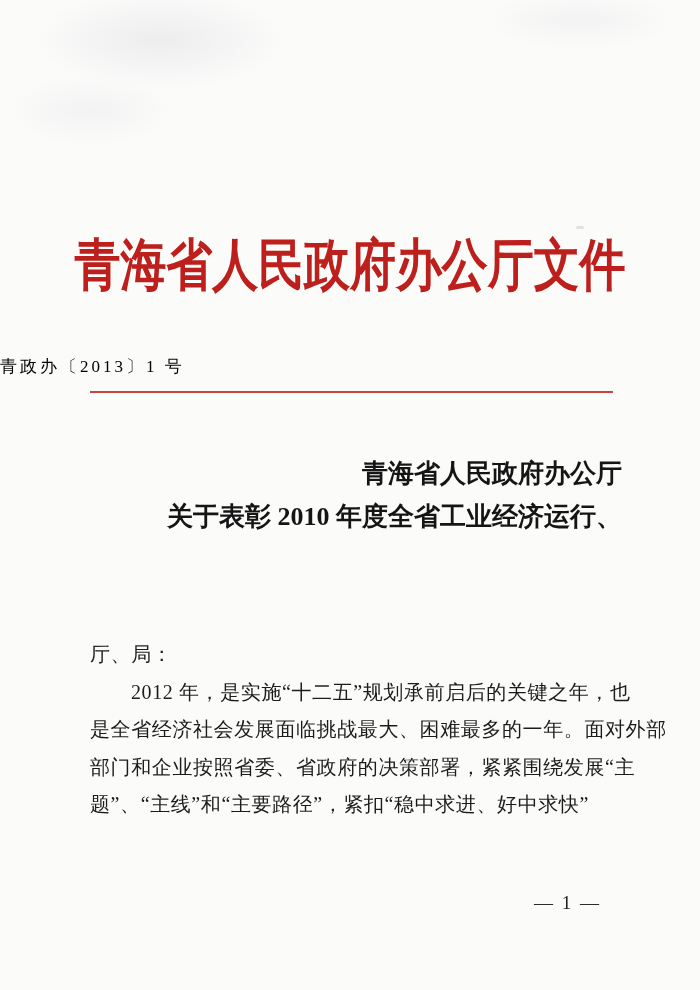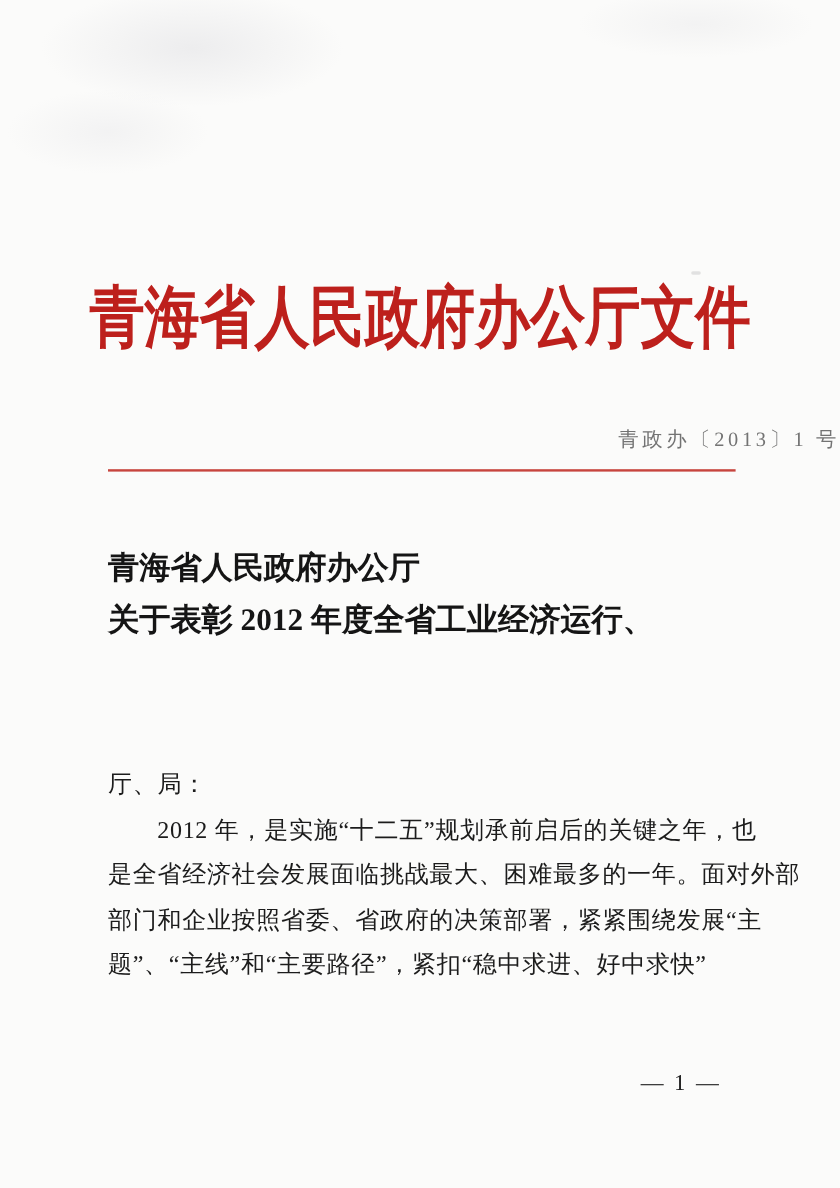--- a/index.html
+++ b/index.html
@@ -49,40 +49,40 @@
     transform: scaleX(0.82);
     transform-origin: 350px 0;
     letter-spacing: 0px;
     white-space: nowrap;
   }
   
   .doc-number {
     position: absolute;
     left: 0; top: 354px;
     width: 700px;
-    text-align: right;
+    text-align: left;
     font-size: 17px;
     line-height: 26px;
     letter-spacing: 3px;
-    color: #737373;
+    color: #000000;
   }
   
   .red-rule {
     position: absolute;
     left: 90px; top: 391px;
     width: 523px; height: 2px;
     background: var(--rule-red, #c2352e);
     opacity: 0.92;
   }
   
   .title-block {
     position: absolute;
     left: 90px; top: 452px;
     width: 532px;
-    text-align: left;
+    text-align: right;
     font-weight: bold;
     font-size: 26px;
     line-height: 43px;
     color: #151515;
   }
   .title-line { white-space: nowrap; }
   .title-line.spread { letter-spacing: 5px; }
   
   .body-block {
     position: absolute;
@@ -116,21 +116,21 @@
   <div class="scan-speck"></div>
 
   <div class="header-title">青海省人民政府办公厅文件</div>
 
   <div class="doc-number">青政办〔2013〕1 号</div>
 
   <div class="red-rule"></div>
 
   <div class="title-block">
     <div class="title-line">青海省人民政府办公厅</div>
-    <div class="title-line">关于表彰 2012 年度全省工业经济运行、</div>
+    <div class="title-line">关于表彰 2010 年度全省工业经济运行、</div>
   </div>
 
   <div class="body-block">
     <div class="body-line">厅、局：</div>
     <div class="body-line indent">2012 年，是实施“十二五”规划承前启后的关键之年，也</div>
     <div class="body-line">是全省经济社会发展面临挑战最大、困难最多的一年。面对外部</div>
     <div class="body-line">部门和企业按照省委、省政府的决策部署，紧紧围绕发展“主</div>
     <div class="body-line">题”、“主线”和“主要路径”，紧扣“稳中求进、好中求快”</div>
   </div>
 

